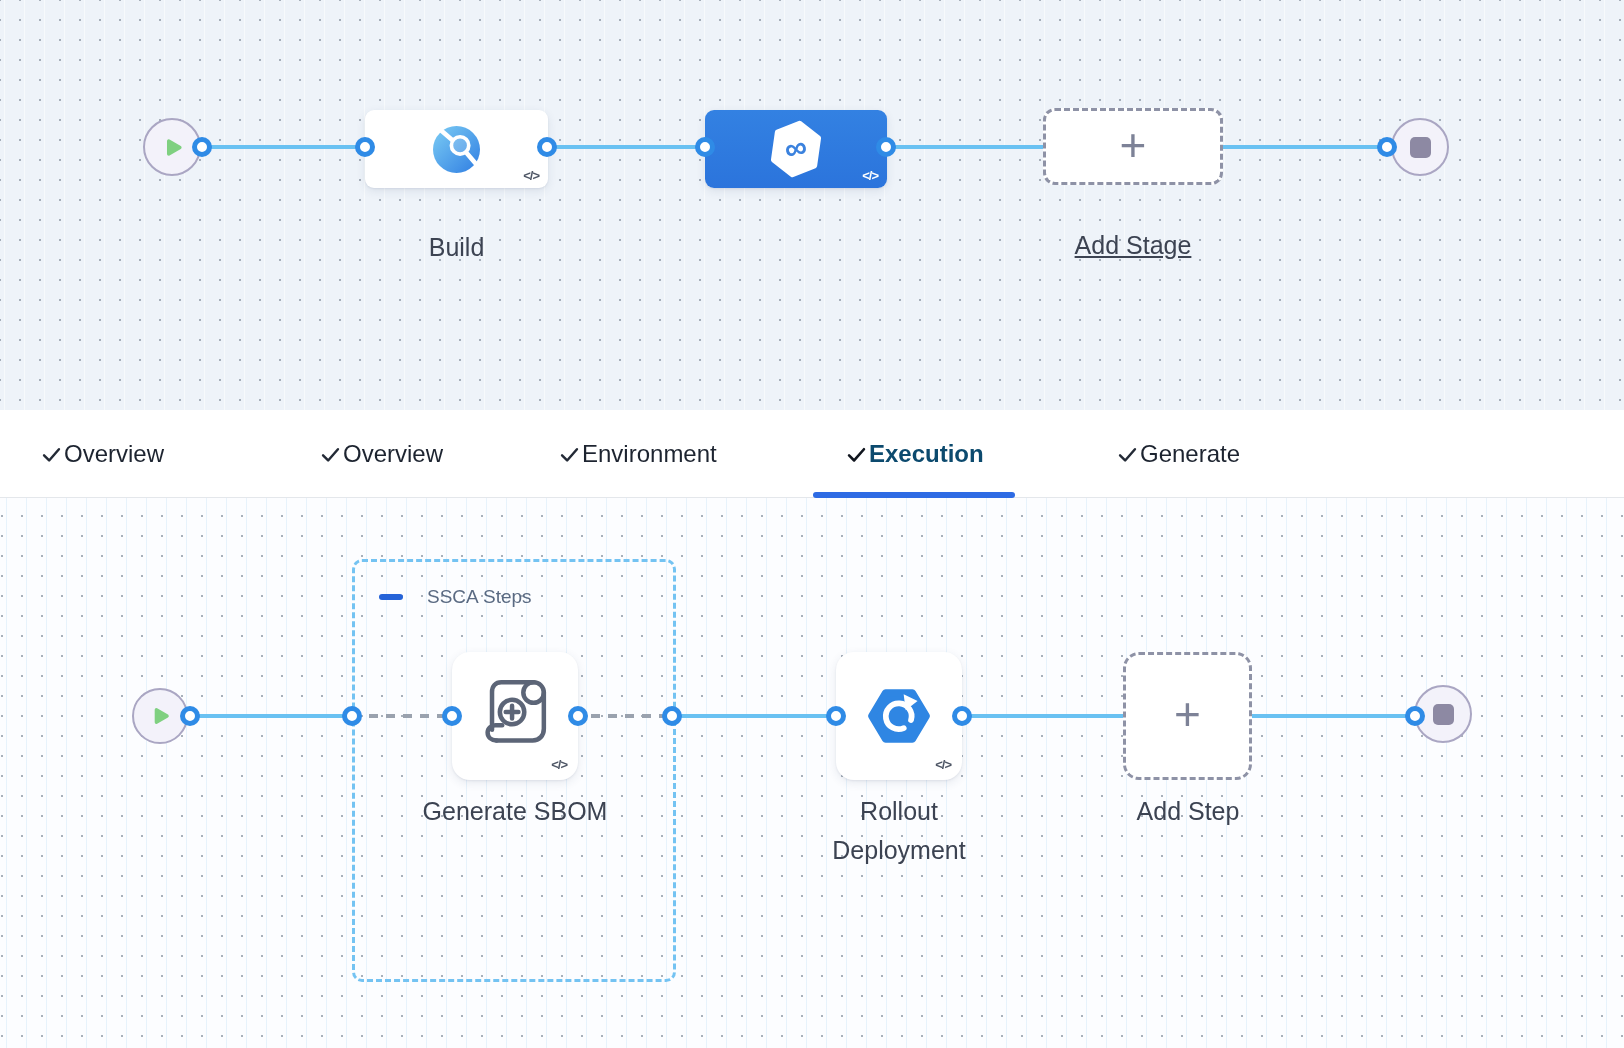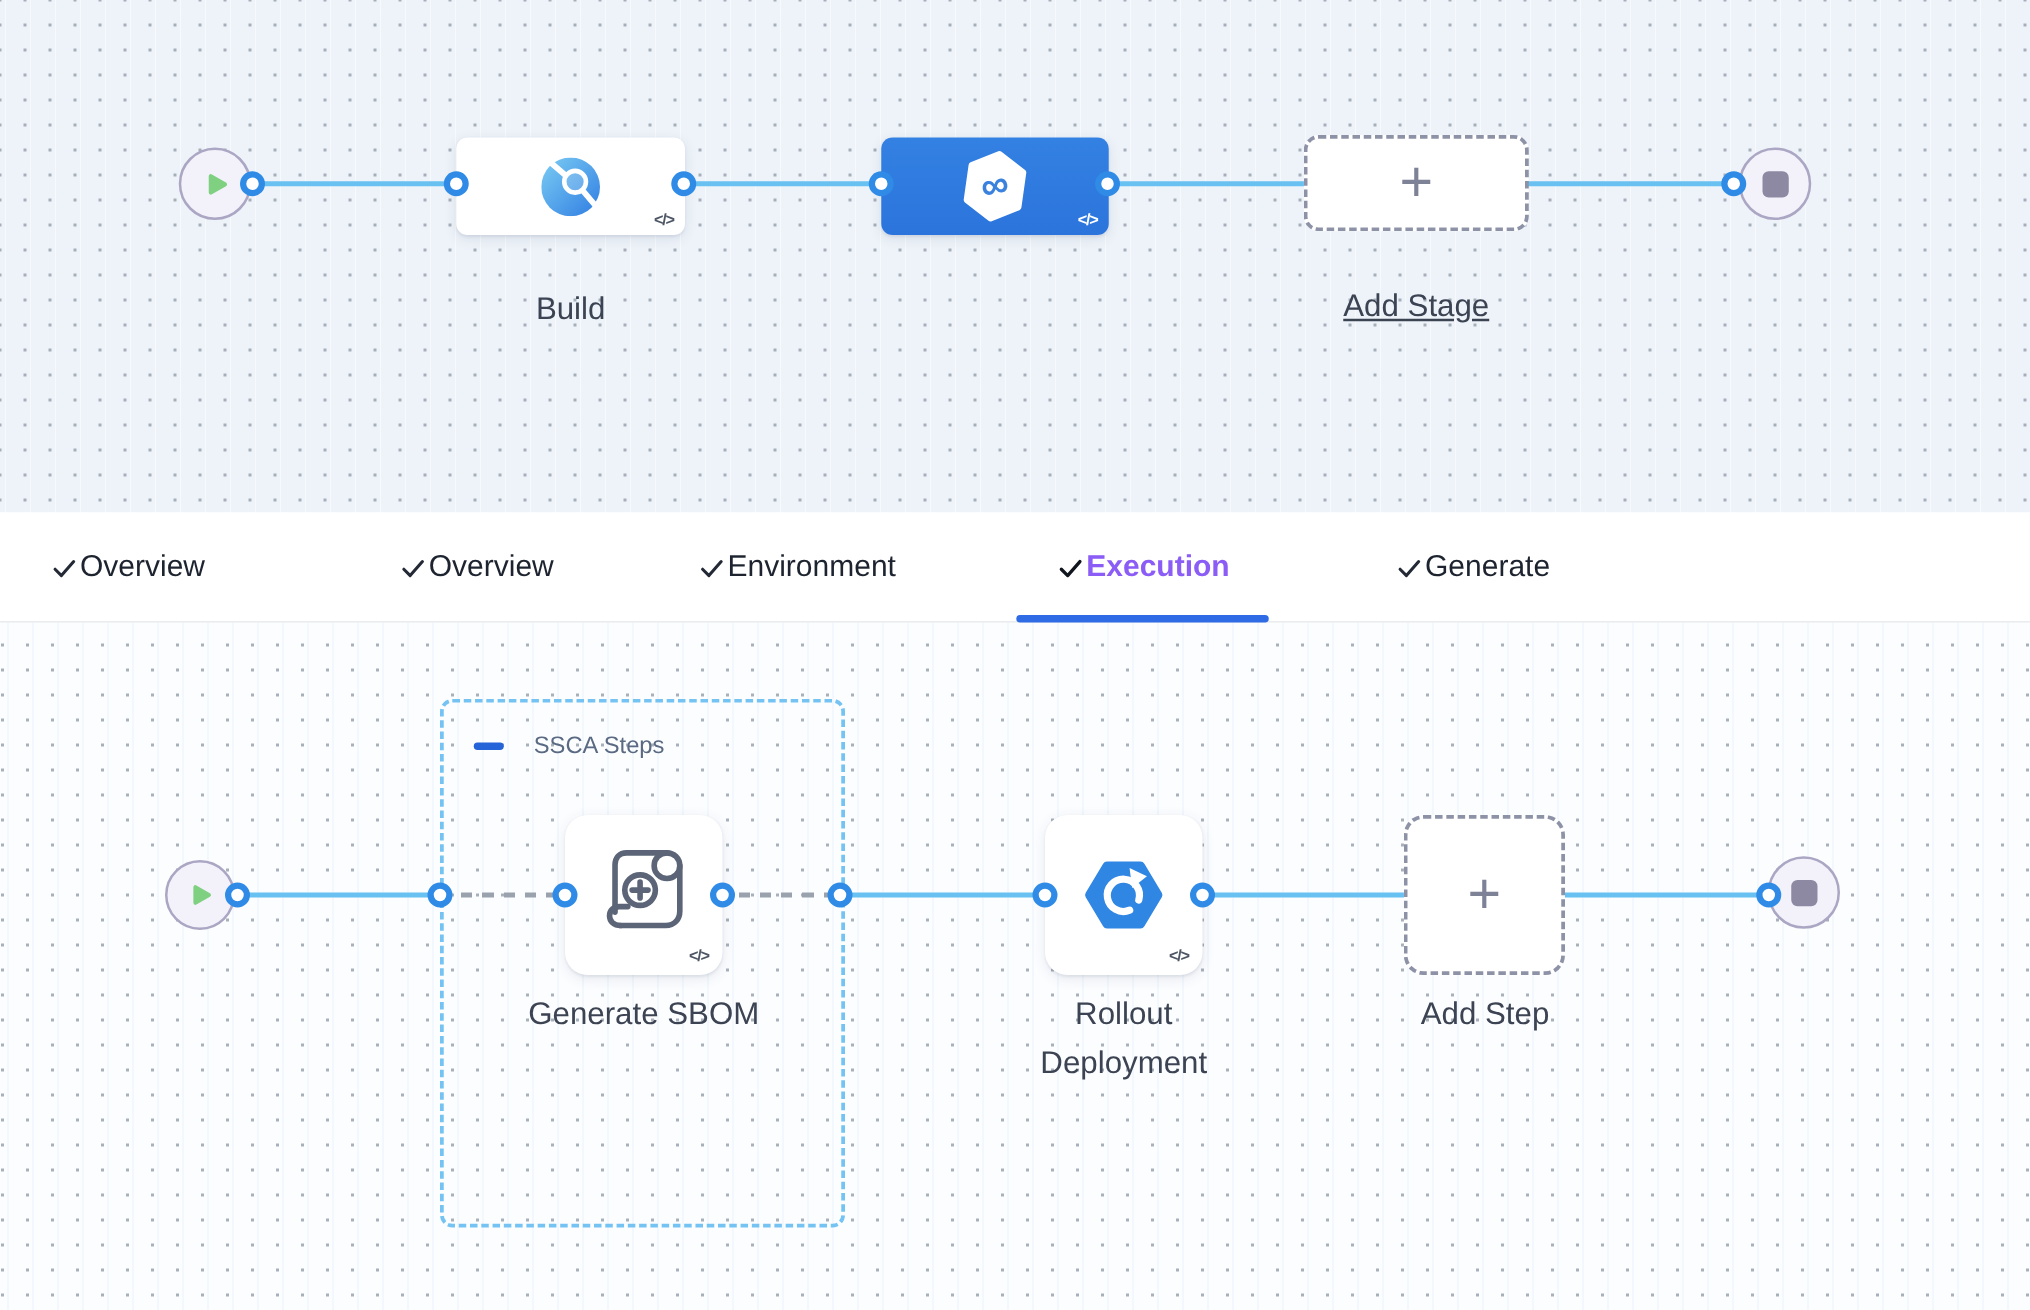--- a/index.html
+++ b/index.html
@@ -63,21 +63,21 @@
   .collapse-minus { width: 24px; height: 6px; border-radius: 3px;
     background: #2563d8; cursor: pointer; }
   .group-label { font-size: 19px; color: #5a6a82; font-weight: 500; }
 
   
   .tabbar { position: relative; width: 100%; height: 88px; background: #fff;
     box-shadow: inset 0 -1px 0 #e4e7eb; z-index: 5; }
   .tab { position: absolute; top: 0; height: 100%; display: flex; align-items: center;
     padding: 0 31px; cursor: pointer; }
   .tab-label { font-size: 24px; color: var(--tab-text, #1d2430); font-weight: 500; }
-  .tab.active .tab-label { font-weight: 700; color: #8b5cf6; }
+  .tab.active .tab-label { font-weight: 700; color: #0c4a6e; }
   .tab.active::after { content: ""; position: absolute; left: 0; right: 0; bottom: 0;
     height: 6px; border-radius: 4px; background: var(--accent, #2e6be4); }
   .check { flex: 0 0 auto; }
 </style>
 </head>
 <body>
 
 <div class="screen">
 
   <div class="canvas canvas-top">

